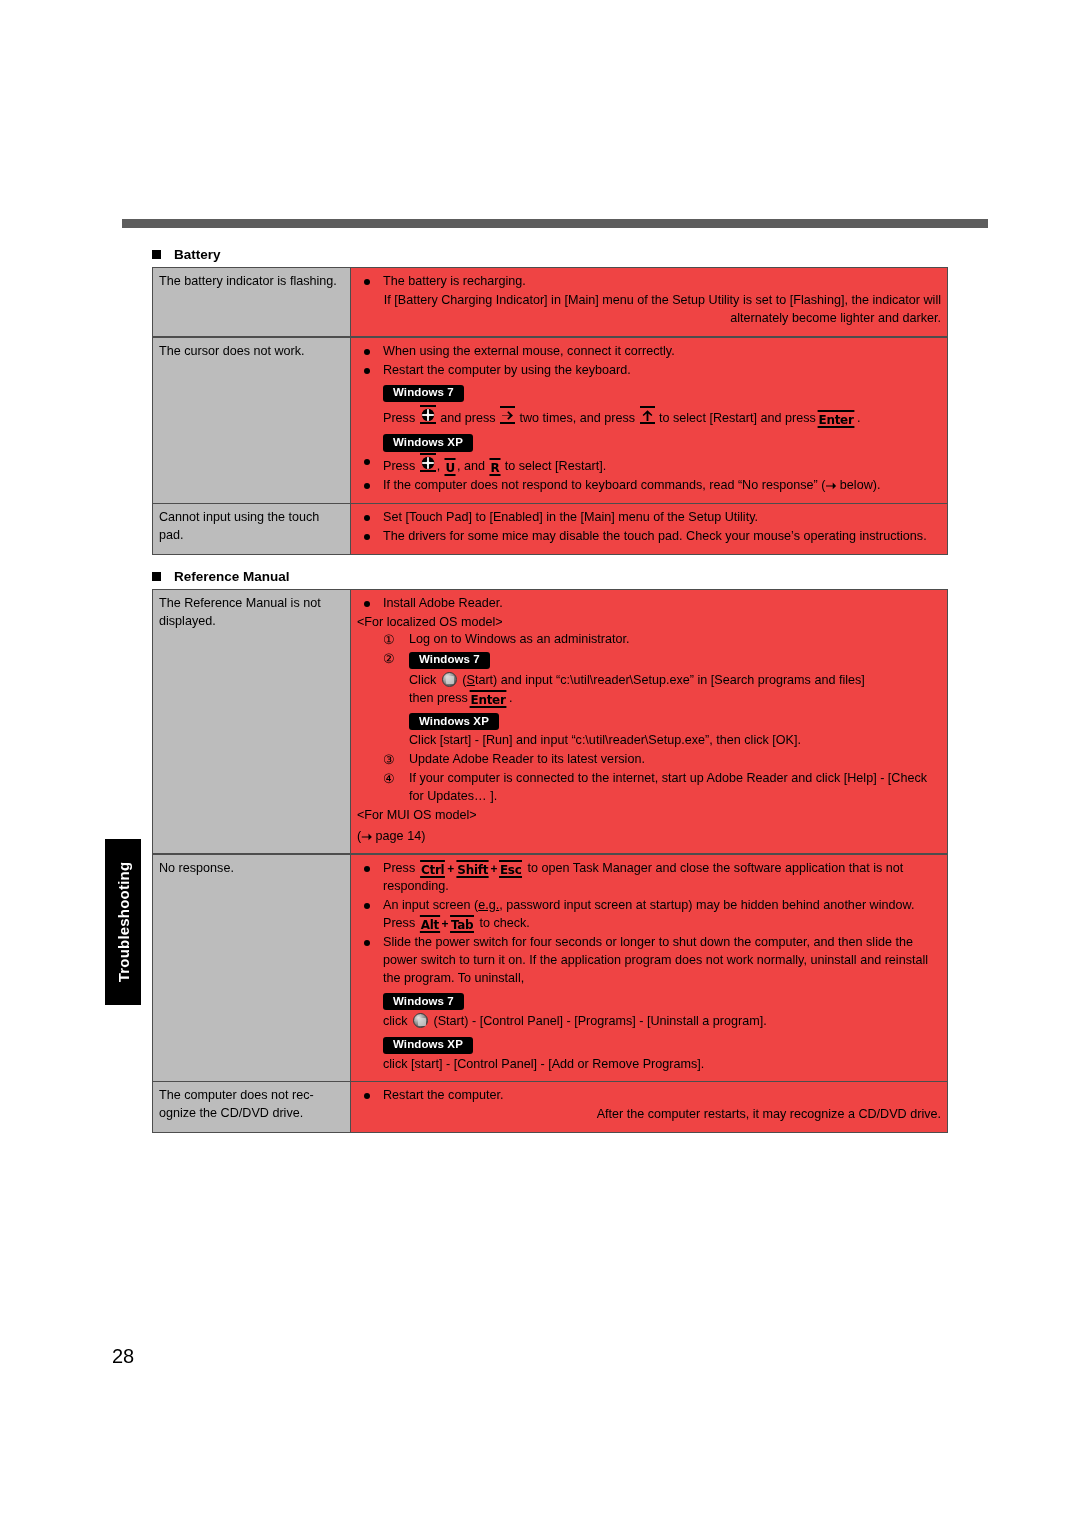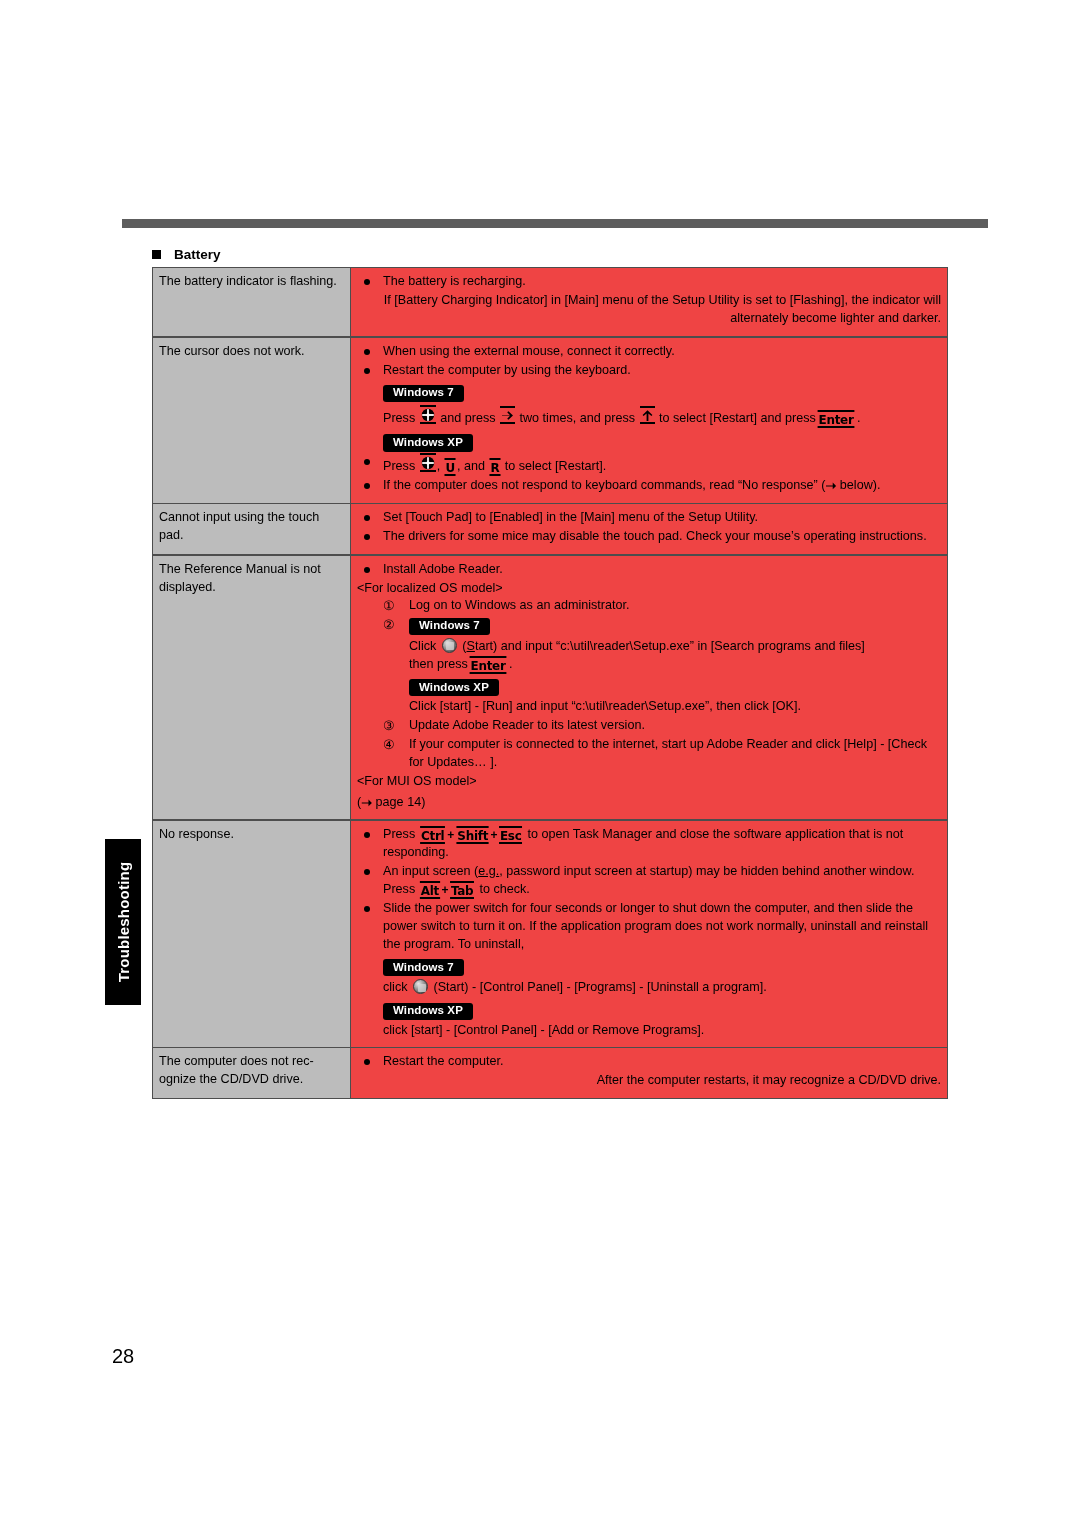--- a/index.html
+++ b/index.html
@@ -296,20 +296,24 @@
         <td class="sol">
           <ul class="b">
             <li>Set [Touch Pad] to [Enabled] in the [Main] menu of the Setup Utility.</li>
             <li>The drivers for some mice may disable the touch pad. Check your mouse’s operating instructions.</li>
           </ul>
         </td>
       </tr>
     </tbody>
       </table>
 
+    <div class="sec-head spaced">
+      <i class="sq"></i>
+      <span>Reference Manual</span>
+    </div>
     <table class="tbl">
       <tbody>
           <tr>
         <td class="sym">The Reference Manual is not displayed.</td>
         <td class="sol">
           <ul class="b">
             <li>Install Adobe Reader.</li>
           </ul>
           <div>&lt;For localized OS model&gt;</div>
           <ol class="circ">

